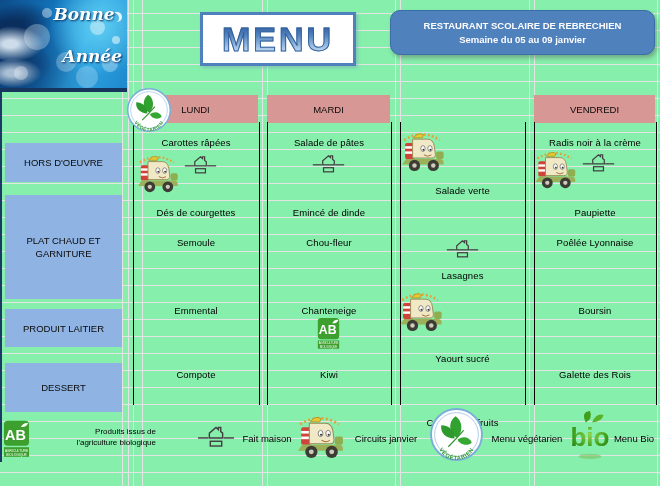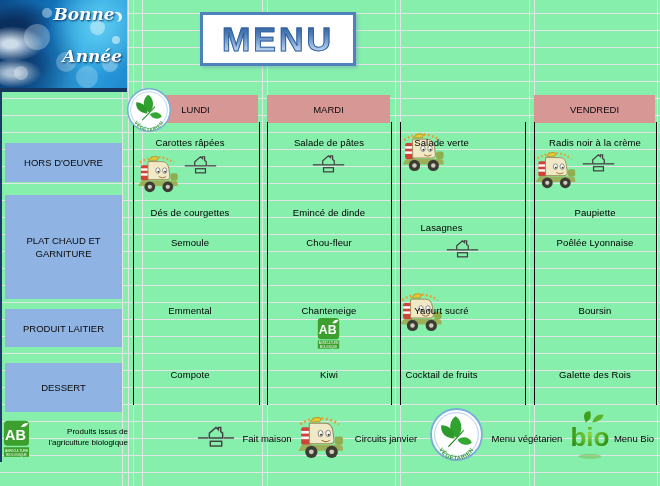--- a/index.html
+++ b/index.html
@@ -38,29 +38,29 @@
   .banner .l2{font-weight:bold;font-size:9.5px;}
   
   .dayhdr{position:absolute;top:95px;height:28px;background:#d79795;display:flex;
           align-items:center;justify-content:center;font-size:9.5px;color:#0a0a0a;}
   .daycol{position:absolute;top:122px;height:283px;border-left:1px solid #000;
           border-right:1px solid #000;}
   .rowhdr{position:absolute;left:5px;width:117px;background:#8fb3e2;display:flex;
           align-items:center;justify-content:center;text-align:center;font-size:9.5px;
           color:#0a0a0a;line-height:13px;padding:0 6px;box-sizing:border-box;margin-top:16px;}
   .item{position:absolute;font-size:9.5px;text-align:center;color:#000;letter-spacing:.1px;}
-  .col-l{left:128px;width:124px;}
+  .col-l{left:134px;width:124px;}
   .col-m{left:268px;width:122px;}
-  .col-j{left:380px;width:123px;}
+  .col-j{left:401px;width:123px;margin-top:48px;}
   .col-v{left:535px;width:120px;}
   .icon{position:absolute;}
   
   .ltext{position:absolute;top:433px;font-size:9.5px;color:#000;text-align:center;}
   .organic-label{position:absolute;left:30px;top:426px;width:98px;font-size:8px;
-                 text-align:right;line-height:11px;color:#000;}
+                 text-align:right;line-height:11px;color:#000;padding-left:28px;}
   .defs{position:absolute;width:0;height:0;overflow:hidden;}
 </style>
 </head>
 <body>
 
 <svg class="defs" aria-hidden="true">
   <defs>
     <radialGradient id="gbio" cx="50%" cy="40%" r="70%">
       <stop offset="0%" stop-color="#8fd44d"></stop>
         <stop offset="60%" stop-color="#3f9f1c"></stop>
@@ -159,20 +159,24 @@
     <div class="moon" style="left:112px;top:12px"></div>
     <div class="greet-line" style="left:40px;top:46px;width:82px;text-align:right">Année</div>
     <div class="imgstrip"></div>
   </div>
   <div class="lsliver"></div>
 
   <div class="menubox">
     <span class="wordart">MENU</span>
   </div>
 
+  <div class="banner">
+    <div class="l1">RESTAURANT SCOLAIRE DE REBRECHIEN</div>
+    <div class="l2">Semaine du 05 au 09 janvier</div>
+  </div>
 
   <div class="dayhdr" style="left:133px;width:125px">LUNDI</div>
   <div class="dayhdr" style="left:267px;width:123px">MARDI</div>
   <div class="dayhdr" style="left:534px;width:121px">VENDREDI</div>
 
   <div class="daycol" style="left:133px;width:125px"></div>
   <div class="daycol" style="left:267px;width:123px"></div>
   <div class="daycol" style="left:400px;width:124px"></div>
   <div class="daycol" style="left:534px;width:121px"></div>
 

